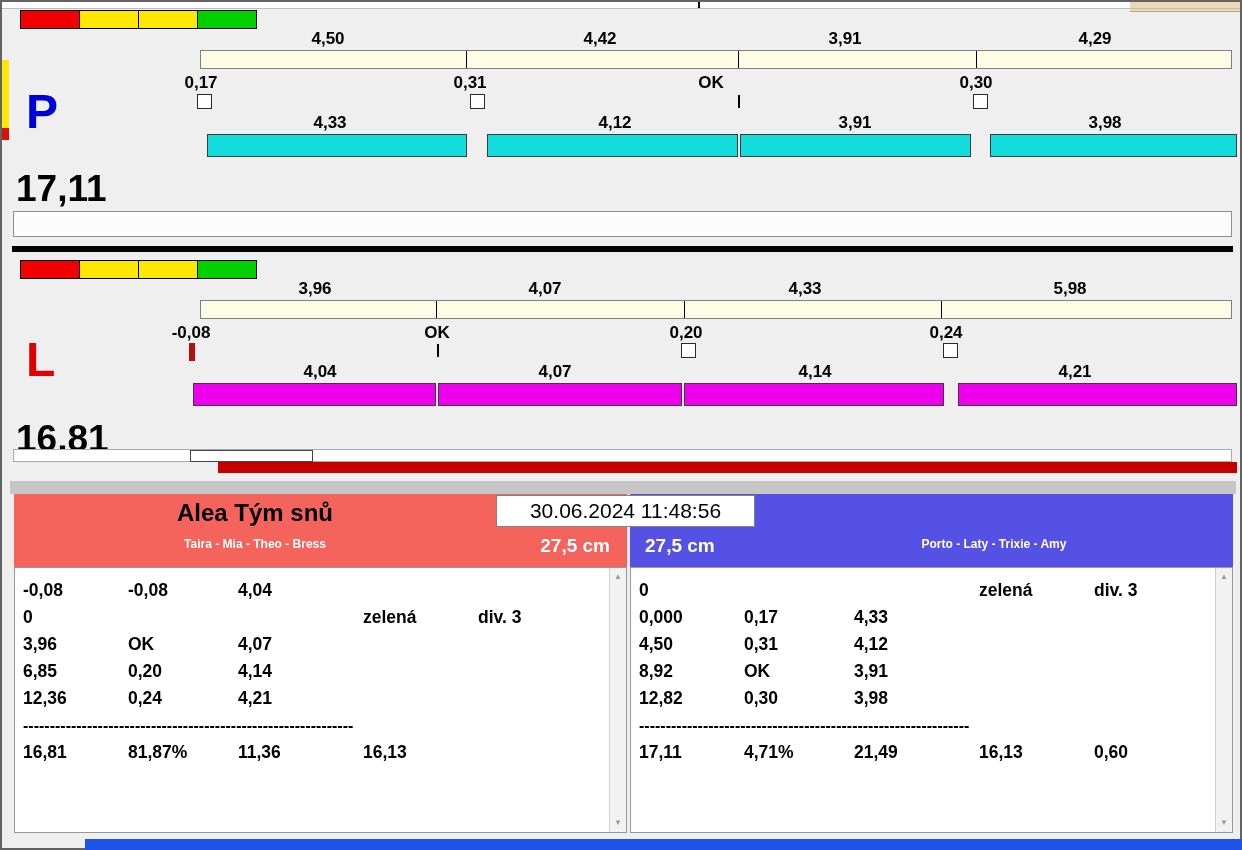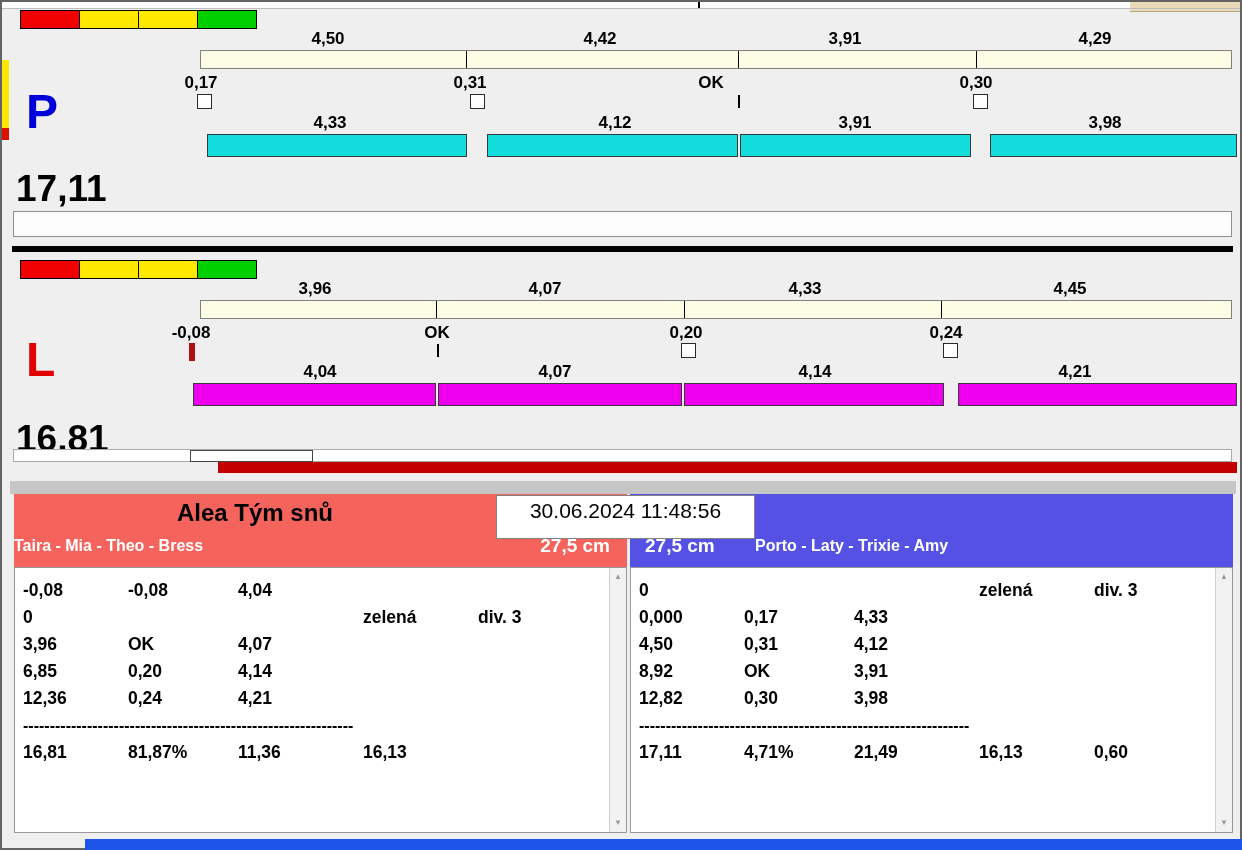--- a/index.html
+++ b/index.html
@@ -41,24 +41,24 @@
   .grayband { position: absolute; left: 10px; top: 481px; width: 1226px; height: 13px; background: #c6c6c6; }
 
   .ltrack { position: absolute; left: 13px; top: 449px; width: 1219px; height: 13px; background: #ffffff; border: 1px solid #aaaaaa; }
   .lbox { position: absolute; left: 190px; top: 450px; width: 123px; height: 12px; background: #fff; border: 1px solid #444; }
   .redbar { position: absolute; left: 218px; top: 462px; width: 1019px; height: 11px; background: #c40000; }
 
   .team-header { position: absolute; top: 494px; height: 73px; }
   .hdr-left { left: 14px; width: 613px; background: #f4635c; }
   .hdr-right { left: 630px; width: 603px; background: #5551e4; }
   .tname { position: absolute; top: 5px; text-align: center; font-size: 24px; color: #000; }
-  .tmembers { position: absolute; top: 43px; text-align: left; font-size: 16px; color: #fff; }
+  .tmembers { position: absolute; top: 43px; text-align: center; font-size: 12px; color: #fff; }
   .tcat { position: absolute; top: 41px; font-size: 19px; color: #fff; }
 
-  .timestamp { position: absolute; left: 496px; top: 495px; width: 259px; height: 44px; background: #fff;
+  .timestamp { position: absolute; left: 496px; top: 495px; width: 259px; height: 32px; background: #fff;
     border: 1px solid #828282; font-size: 21px; font-weight: 400; text-align: center; line-height: 30px; z-index: 5; }
 
   .team-panel { position: absolute; top: 567px; height: 266px; background: #fff; border: 1px solid #989898; }
   .panel-left { left: 14px; width: 613px; }
   .panel-right { left: 630px; width: 603px; }
   .rows { position: absolute; left: 8px; top: 9px; right: 20px; }
   .result-row { display: grid; grid-template-columns: 105px 110px 125px 115px 1fr; height: 27px; align-items: center; font-size: 17.5px; }
   .sep-row { height: 27px; line-height: 27px; font-size: 16px; white-space: nowrap; overflow: hidden; }
 
   .scrollbar { position: absolute; top: 0; right: 0; bottom: 0; width: 17px; background: #f2f2f2; border-left: 1px solid #cfcfcf; }
@@ -127,21 +127,21 @@
 <div class="traffic" style="left:20px;top:260px;">
   <div style="background:#f00000"></div>
   <div style="background:#ffe800"></div>
   <div style="background:#ffe800"></div>
   <div style="background:#00d000"></div>
 </div>
 
 <span class="val" style="left:315px;top:279px">3,96</span>
 <span class="val" style="left:545px;top:279px">4,07</span>
 <span class="val" style="left:805px;top:279px">4,33</span>
-<span class="val" style="left:1070px;top:279px">4,45</span>
+<span class="val" style="left:1070px;top:279px">5,98</span>
 
 <div class="ruler" style="left:200px;top:300px;width:1032px;">
   <div class="rtick" style="left:235px"></div>
   <div class="rtick" style="left:483px"></div>
   <div class="rtick" style="left:740px"></div>
 </div>
 
 <span class="val" style="left:191px;top:323px">-0,08</span>
 <span class="val" style="left:437px;top:323px">OK</span>
 <span class="val" style="left:686px;top:323px">0,20</span>

